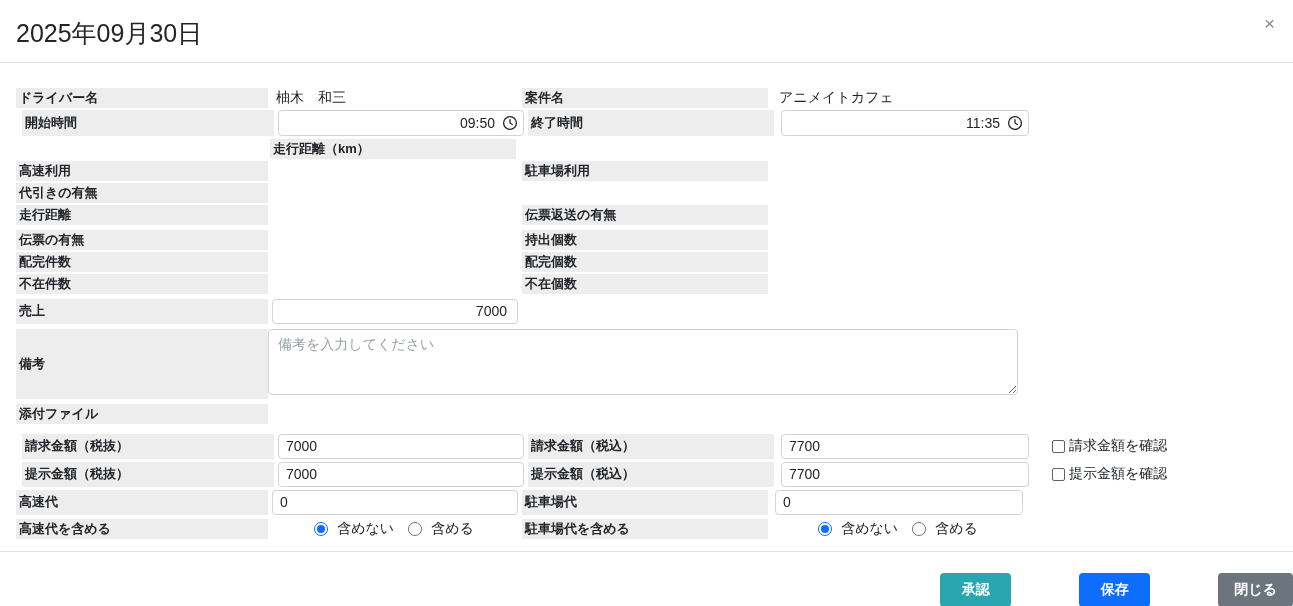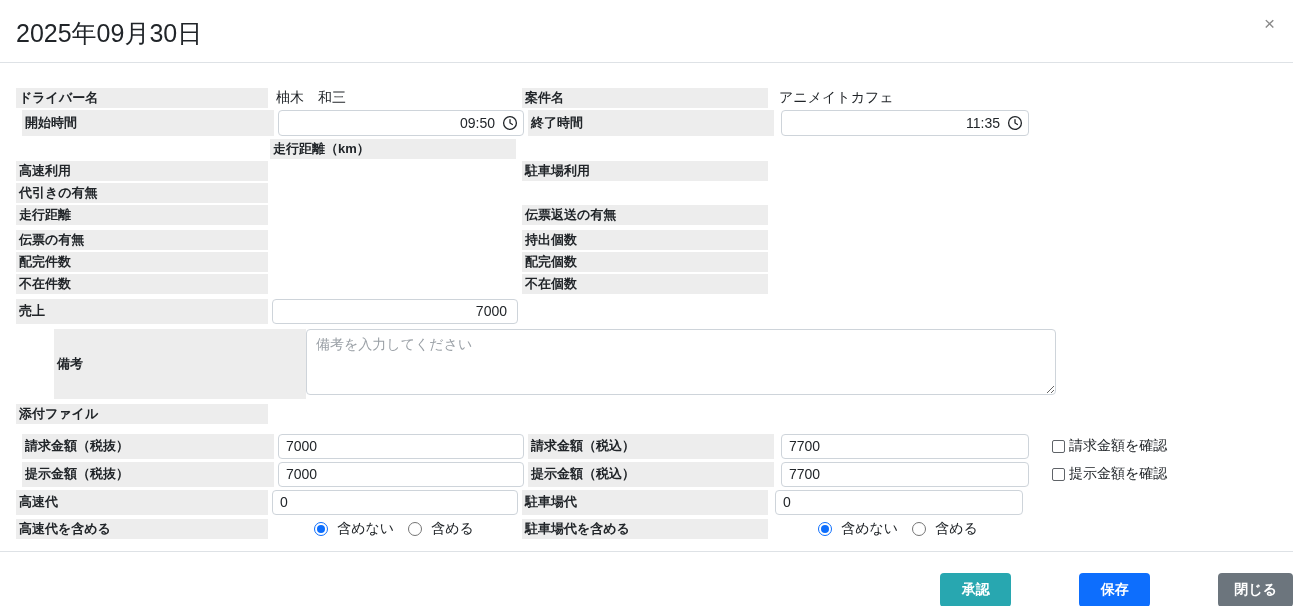--- a/index.html
+++ b/index.html
@@ -32,21 +32,21 @@
   input.time { text-align:right; padding-right:28px; padding-left:6px; }
   .clock { position:absolute; right:6px; top:50%; transform:translateY(-50%); width:16px; height:16px; cursor:pointer; }
   input.num-r { height:25px; text-align:right; padding-right:10px; padding-left:6px; }
   input.num-l { height:25px; text-align:left; padding-left:7px; padding-right:6px; }
 
   .remarks-zone { margin-left:0; width:594px; }
   textarea.remarks { width:750px; height:66px; border:1px solid #ced4da; border-radius:4px;
                      font-family:inherit; font-size:14px; padding:6px 9px; color:#212529;
                      resize:vertical; outline:none; }
   textarea.remarks::placeholder { color:#9aa0a6; }
-  .remarks-row .lbl { min-height:68px;margin-left:38px; }
+  .remarks-row .lbl { min-height:68px; }
 
   
   .extra { margin-left:23px; display:flex; align-items:center; font-size:14px; }
   .cbx { width:13px; height:13px; border:1px solid #5f6368; border-radius:2px; background:#fff;
          display:inline-block; margin-right:4px; cursor:pointer; flex:none; }
   .radio-group { display:flex; align-items:center; justify-content:center; width:100%; font-size:14px; }
   .radio { width:14px; height:14px; border-radius:50%; display:inline-flex; align-items:center;
            justify-content:center; cursor:pointer; flex:none; }
   .radio.on  { border:1px solid #0d6efd; }
   .radio.on::after { content:""; width:8px; height:8px; border-radius:50%; background:#0d6efd; }

